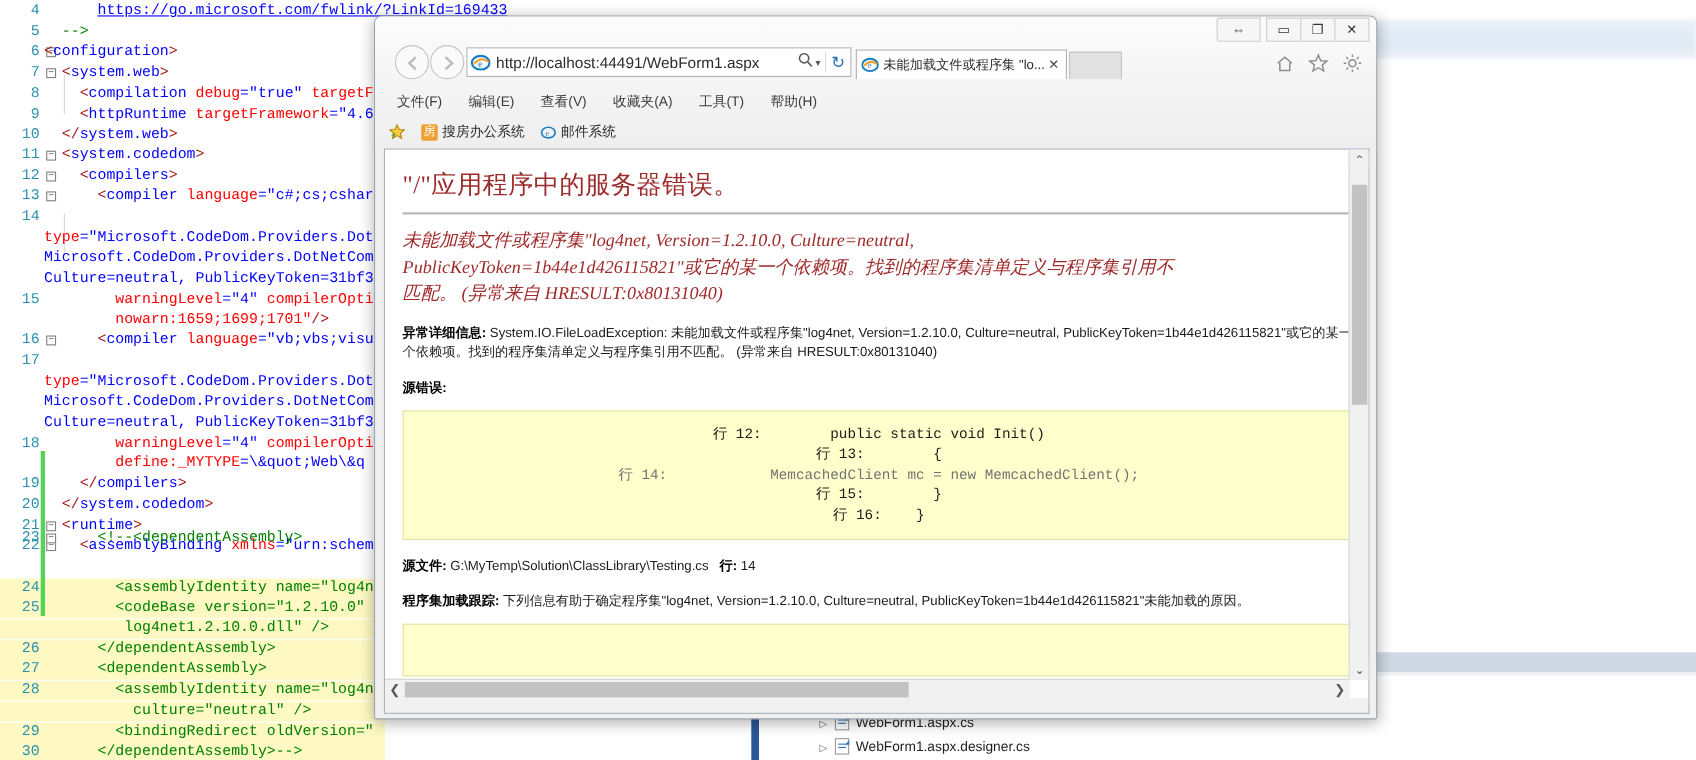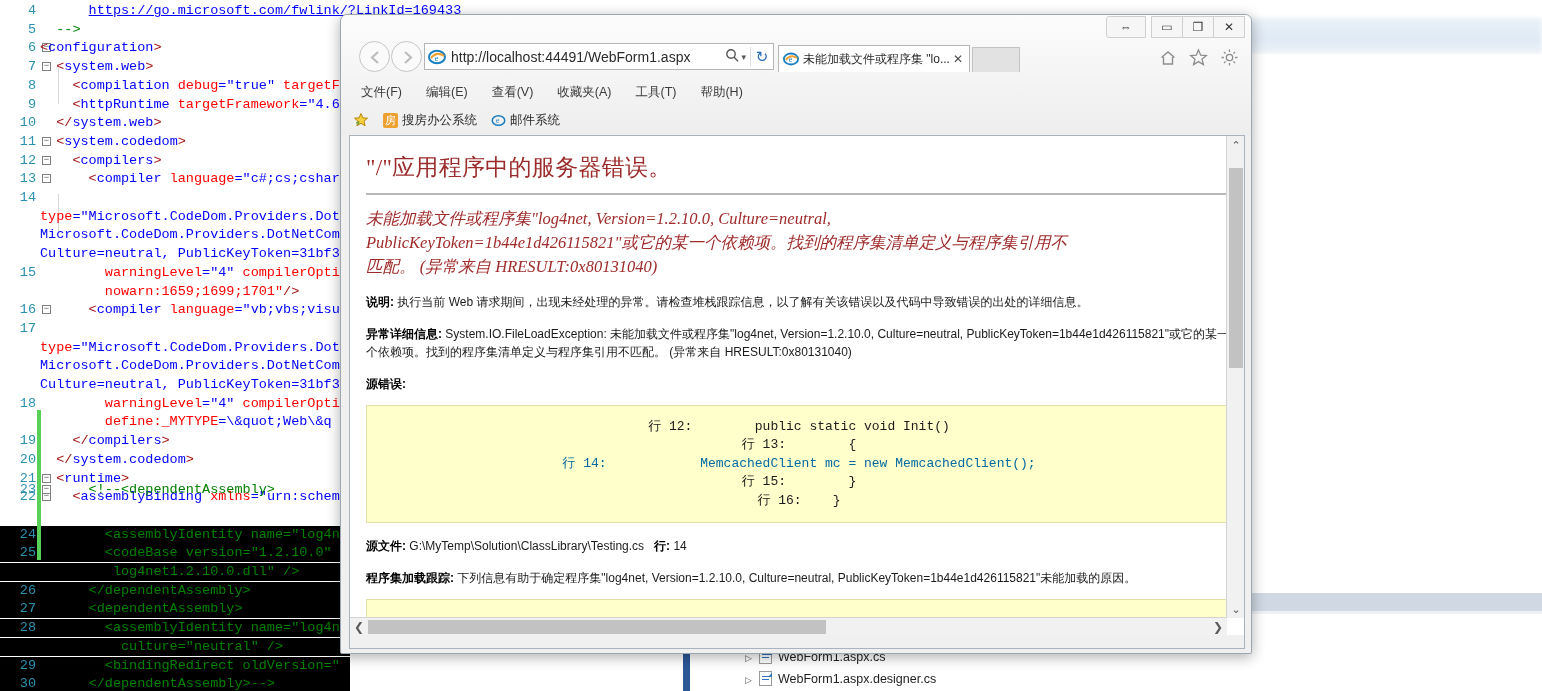--- a/index.html
+++ b/index.html
@@ -34,21 +34,21 @@
     font-size: 13.5px;
   }
   .glyph {
     position: absolute; left: 42px; top: 4px;
     width: 9px; height: 9px;
     border: 1px solid #808080;
     color: #555; font-size: 9px; line-height: 7px; text-align: center;
     background: #fff;
   }
   .codetext { position: absolute; left: 40px; top: 0; white-space: pre; }
-  .sel { background: #000000; }
+  .sel { background: #fef9c3; }
   .chgbar { position: absolute; left: 37px; width: 4px; background: #57d157; }
   .vline { position:absolute; width:1px; background:#d8d8d8; }
   .t-tag  { color: #a31515; }
   .t-el   { color: #0000ff; }
   .t-attr { color: #ff0000; }
   .t-cmt  { color: #008000; }
   .t-link { color: #0000ff; text-decoration: underline; }
 
   
   #sol-top {
@@ -209,21 +209,21 @@
     margin:14px 0 0 0; font-size:12px; color:#1b1b1b; line-height:1.5;
     font-family:"Liberation Sans", sans-serif; width:868px;
   }
   p.para b { color:#000; }
   .codebox {
     margin-top:12px; background:#ffffcc; border:1px solid #e0e0a8;
     padding:12px 14px; width:866px;
     font-family:"Liberation Mono", monospace; font-size:13px; color:#1b1b1b;
     line-height:1.42; white-space:pre;text-align:center;
   }
-  .codebox .hl { color:#0369a1; }
+  .codebox .hl { color:#737373; }
   .warnbox {
     margin-top:12px; background:#ffffcc; border:1px solid #e0e0a8;
     padding:28px 14px 6px 14px; width:866px; height:48px; overflow:hidden;
     font-family:"Liberation Sans", sans-serif; font-size:13px; color:#1b1b1b;
   }
 
   
   #pg-vsb {
     position:absolute; right:0; top:0; width:18px; height:482px;
     background:#f1f1f1; border-left:1px solid #d4d4d4;
@@ -423,23 +423,20 @@
     <div id="page">
       <div id="page-inner">
         <h1 class="err">"/"应用程序中的服务器错误。</h1>
         <hr class="err">
         <p class="msg">
           <span>未能加载文件或程序集"log4net, Version=1.2.10.0, Culture=neutral,</span><br>
           <span>PublicKeyToken=1b44e1d426115821"或它的某一个依赖项。找到的程序集清单定义与程序集引用不</span><br>
           <span>匹配。 (异常来自 HRESULT:0x80131040)</span>
         </p>
         <p class="para">
-          <b>说明:</b><span> 执行当前 Web 请求期间，出现未经处理的异常。请检查堆栈跟踪信息，以了解有关该错误以及代码中导致错误的出处的详细信息。</span>
-        </p>
-        <p class="para">
           <b>异常详细信息:</b><span> System.IO.FileLoadException: 未能加载文件或程序集"log4net, Version=1.2.10.0, Culture=neutral, PublicKeyToken=1b44e1d426115821"或它的某一个依赖项。找到的程序集清单定义与程序集引用不匹配。 (异常来自 HRESULT:0x80131040)</span>
         </p>
         <p class="para">
           <b>源错误:</b>
         </p>
         <div class="codebox" id="codeblock"><div><span>行 12:</span><span>        public static void Init()</span></div><div><span>行 13:</span><span>        {</span></div><div><span class="hl">行 14:</span><span class="hl">            MemcachedClient mc = new MemcachedClient();</span></div><div><span>行 15:</span><span>        }</span></div><div><span>行 16:</span><span>    }</span></div></div>
         <p class="para">
           <b>源文件:</b><span> G:\MyTemp\Solution\ClassLibrary\Testing.cs</span>&nbsp;&nbsp;&nbsp;<b>行:</b><span> 14</span>
         </p>
         <p class="para">

